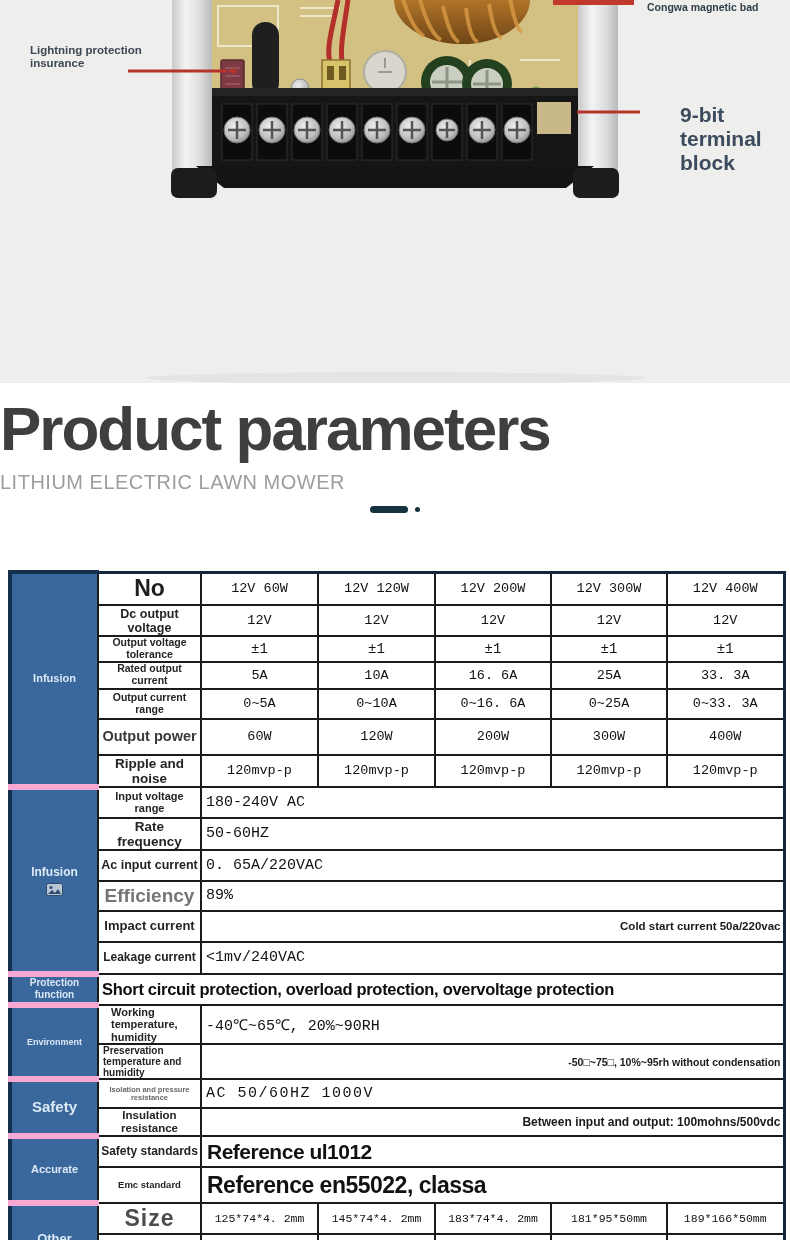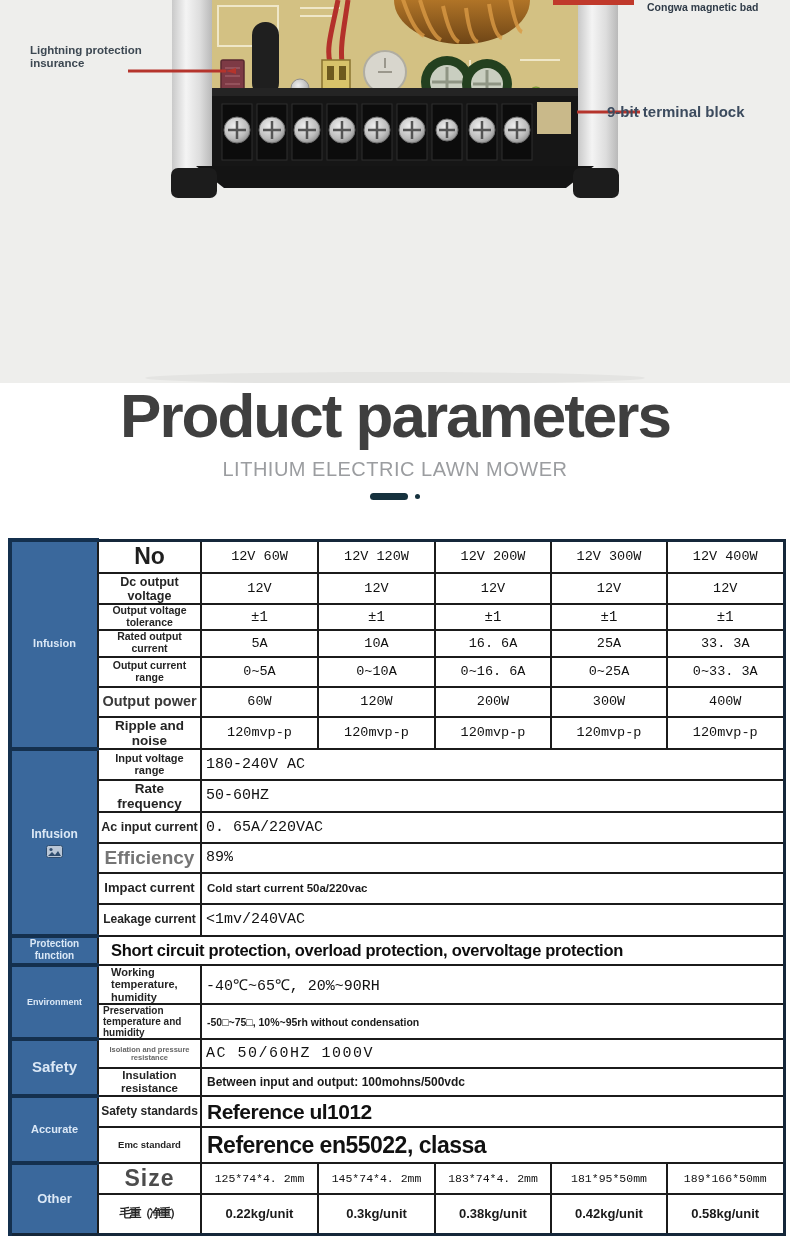--- a/index.html
+++ b/index.html
@@ -5,47 +5,47 @@
   * { margin:0; padding:0; box-sizing:border-box; }
   html,body { width:790px; height:1240px; overflow:hidden; background:#ffffff;
               font-family:"Liberation Sans", sans-serif; }
 
   
   .photo-section { position:relative; width:790px; height:383px; background:#eeeeec; }
   .photo-section svg { position:absolute; left:0; top:0; }
   .callout-label { position:absolute; font-weight:bold; color:#3d4852; }
   .lbl-lightning { left:30px; top:44px; width:120px; font-size:11.5px; line-height:1.12; }
   .lbl-congwa   { left:647px; top:1px; font-size:10.5px; color:#303c49; }
-  .lbl-terminal { left:607px; top:103px; font-size:15px; color:#3c4b5e; }
+  .lbl-terminal { left:680px; top:103px; font-size:21px; color:#3c4b5e; }
 
   
-  .title-section { width:790px; height:155px; background:#fff; text-align:center; }
+  .title-section { width:790px; height:187px; background:#fff; padding-top:13px; }
   .page-title { font-size:62px; font-weight:bold; color:#3f3f3f; letter-spacing:-2px; line-height:1.06; }
   .page-subtitle { margin-top:9px; font-size:20px; color:#9b9da0; letter-spacing:0.5px; font-weight:normal; }
   .underline-row { margin-top:12px; display:flex; align-items:center; justify-content:center; gap:7px; }
   .dash { width:38px; height:7px; border-radius:4px; background:#16323e; }
   .dot  { width:5px; height:5px; border-radius:50%; background:#16323e; }
 
   
   .spec-table { margin-left:8px; border-collapse:collapse; table-layout:fixed; width:774px;
                 border:3px solid #15273a; }
   .spec-table td { border:2px solid #1b1b1b; vertical-align:middle; text-align:center;
                    overflow:hidden; padding:0 2px; }
   td.side { background:#3a689c; color:#dbe8f6; font-weight:bold; font-size:11px;
-            border-top:4px solid #14304e; border-bottom:2px solid #f9a8d4;
+            border-top:4px solid #14304e; border-bottom:6px solid #f9a8d4;
             border-left:4px solid #14304e; line-height:1.25; }
   td.rowlab { background:#fff; font-weight:bold; color:#242424; line-height:1.12; }
   td.val { font-family:"Liberation Mono", monospace; font-size:13.5px; color:#111; }
   td.vspan { font-family:"Liberation Mono", monospace; font-size:15px; color:#111;
              text-align:left; padding-left:4px; }
   td.vsans { font-family:"Liberation Sans", sans-serif; font-weight:bold; font-size:11.5px;
-             color:#1a1a1a; text-align:left; padding-left:5px; }
+             color:#1a1a1a; text-align:right; padding-left:5px; }
   td.vbig  { font-family:"Liberation Sans", sans-serif; font-weight:bold; font-size:21px;
              color:#111; text-align:left; padding-left:5px; letter-spacing:-0.5px; }
-  td.vprot { font-weight:bold; font-size:16.5px; color:#0d0d0d; text-align:left; padding-left:12px;
+  td.vprot { font-weight:bold; font-size:16.5px; color:#0d0d0d; text-align:left; padding-left:3px;
              letter-spacing:-0.3px; }
   td.vwt { font-weight:bold; font-size:13px; color:#1a1a1a; text-align:center; }
   .side-icon { display:block; margin:3px auto 0; }
   .garbled { font-size:12px; letter-spacing:-2px; color:#111; }
 </style>
 </head>
 <body>
 
 <div class="photo-section">
   <svg width="790" height="383" viewBox="0 0 790 383">
@@ -238,21 +238,21 @@
     <td class="val">33. 3A</td>
   </tr>
   <tr style="height:30px">
     <td class="rowlab" style="font-size:10.5px">Output current range</td>
     <td class="val">0~5A</td>
     <td class="val">0~10A</td>
     <td class="val">0~16. 6A</td>
     <td class="val">0~25A</td>
     <td class="val">0~33. 3A</td>
   </tr>
-  <tr style="height:30px">
+  <tr style="height:36px">
     <td class="rowlab" style="font-size:14.5px;color:#3a3a3a">Output power</td>
     <td class="val">60W</td>
     <td class="val">120W</td>
     <td class="val">200W</td>
     <td class="val">300W</td>
     <td class="val">400W</td>
   </tr>
   <tr style="height:31px">
     <td class="rowlab" style="font-size:13.5px">Ripple and noise</td>
     <td class="val">120mvp-p</td>

